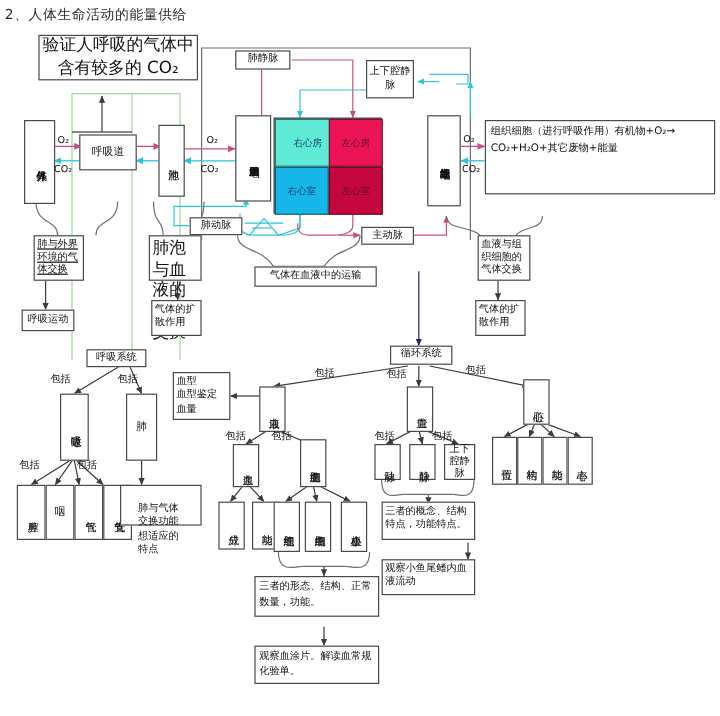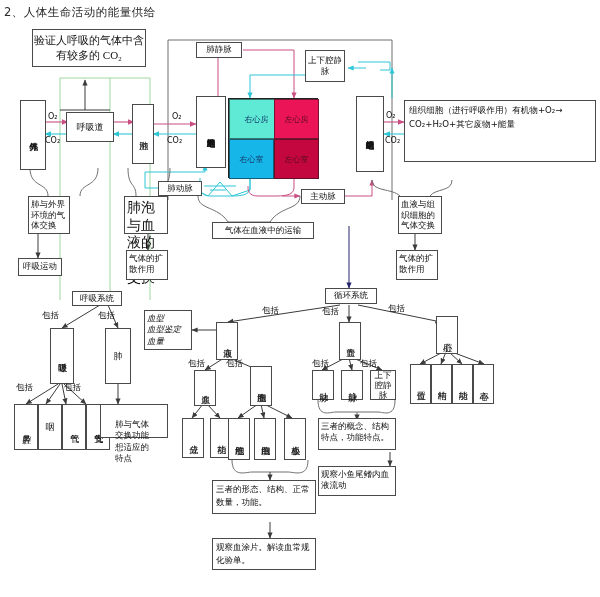--- a/index.html
+++ b/index.html
@@ -221,21 +221,21 @@
       <path d="M308,460 C308,478 294,472 288,472"></path>
       <path d="M252,472 L288,472"></path>
       <path d="M270,472 L270,480" stroke="#3b3b3b" marker-end="url(#ahGray)"></path>
     </g>
     <g stroke="#3b3b3b" stroke-width="1" fill="none">
       <path d="M390,452 L390,466" marker-end="url(#ahGray)"></path>
       <path d="M270,522 L270,538" marker-end="url(#ahGray)"></path>
     </g>
   </svg>
 
-  <div class="box" style="left:32px;top:29px;width:114px;height:38px;font-size:11px;line-height:1.35;font-family:Liberation Serif, serif;">验证人呼吸的气体中含有较多的 CO₂</div>
+  <div class="box" style="left:32px;top:29px;width:133px;height:38px;font-size:14px;line-height:1.35;">验证人呼吸的气体中含有较多的 CO₂</div>
 
   <div class="box vert" style="left:20px;top:100px;width:26px;height:70px;">外界气体</div>
 
   <div class="box" style="left:66px;top:112px;width:48px;height:30px;">呼吸道</div>
 
   <div class="box vert" style="left:132px;top:104px;width:22px;height:60px;">肺泡</div>
 
   <div class="box vert" style="left:196px;top:96px;width:30px;height:72px;font-size:8.5px;">肺泡里的毛细血管</div>
 
   <div class="box" style="left:196px;top:42px;width:46px;height:16px;font-size:8.5px;">肺静脉</div>
@@ -250,21 +250,21 @@
   </div>
 
   <div class="box vert" style="left:356px;top:96px;width:28px;height:76px;font-size:8.5px;">组织处的毛细血管</div>
 
   <div class="box tl" style="left:404px;top:100px;width:192px;height:62px;font-size:8.6px;line-height:1.6;padding:3px 4px;">组织细胞（进行呼吸作用）有机物+O₂→ CO₂+H₂O+其它废物+能量</div>
 
   <div class="box" style="left:158px;top:181px;width:44px;height:15px;font-size:8.5px;">肺动脉</div>
 
   <div class="box" style="left:301px;top:189px;width:44px;height:15px;font-size:8.5px;">主动脉</div>
 
-  <div class="box tl" style="left:28px;top:196px;width:42px;height:38px;font-size:8.5px;line-height:1.25;padding:2px;">肺与外界环境的气体交换</div>
+  <div class="box tl" style="left:28px;top:196px;width:42px;height:38px;font-size:8.5px;line-height:1.25;padding:2px;text-decoration:underline;">肺与外界环境的气体交换</div>
 
   <div class="box tl" style="left:124px;top:196px;width:44px;height:38px;font-size:14px;line-height:1.25;padding:2px;">肺泡与血液的气体交换</div>
 
   <div class="box" style="left:212px;top:222px;width:102px;height:17px;font-size:8.5px;">气体在血液中的运输</div>
 
   <div class="box tl" style="left:398px;top:196px;width:44px;height:38px;font-size:8.5px;line-height:1.25;padding:2px;">血液与组织细胞的气体交换</div>
 
   <div class="box" style="left:18px;top:258px;width:44px;height:18px;font-size:8.5px;">呼吸运动</div>
 
   <div class="box tl" style="left:126px;top:250px;width:42px;height:30px;font-size:8.5px;line-height:1.25;padding:2px;">气体的扩散作用</div>
@@ -285,21 +285,21 @@
   <div class="box tl" style="left:100px;top:404px;width:68px;height:34px;font-size:8.5px;line-height:1.35;padding:14px;">肺与气体交换功能想适应的特点</div>
 
   <div class="box" style="left:325px;top:288px;width:52px;height:16px;font-size:8.5px;">循环系统</div>
 
   <div class="box vert" style="left:216px;top:322px;width:22px;height:38px;">血液</div>
 
   <div class="box vert" style="left:339px;top:322px;width:22px;height:38px;">血管</div>
 
   <div class="box vert" style="left:436px;top:316px;width:22px;height:38px;">心脏</div>
 
-  <div class="box tl" style="left:144px;top:310px;width:48px;height:40px;font-size:8.5px;line-height:1.35;padding:2px;white-space:pre-line;font-style:italic;">血型
+  <div class="box tl" style="left:144px;top:310px;width:48px;height:40px;font-size:8.5px;line-height:1.35;padding:2px;white-space:pre-line;">血型
 血型鉴定
 血量</div>
 
   <div class="box vert" style="left:194px;top:370px;width:22px;height:36px;">血浆</div>
 
   <div class="box vert" style="left:250px;top:366px;width:22px;height:40px;">血细胞</div>
 
   <div class="box vert" style="left:182px;top:418px;width:22px;height:40px;">成分</div>
   <div class="box vert" style="left:210px;top:418px;width:22px;height:40px;">功能</div>
 

